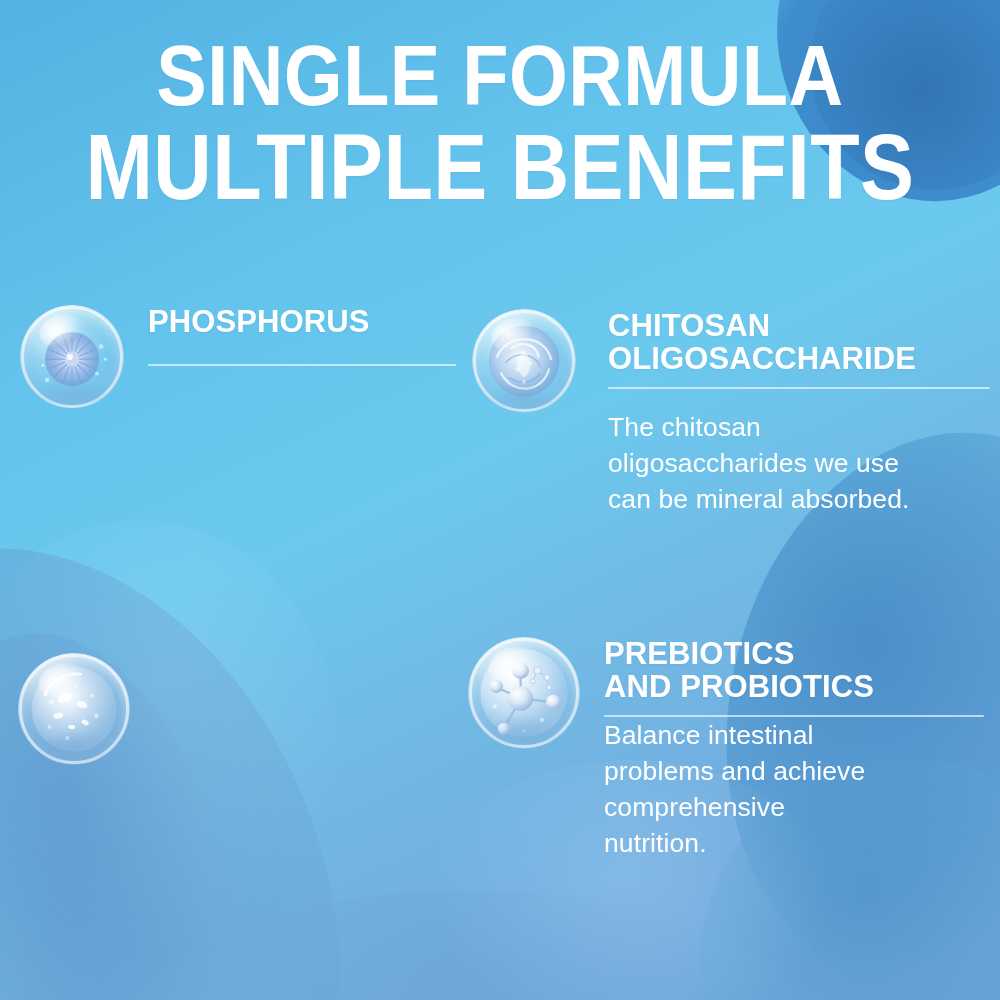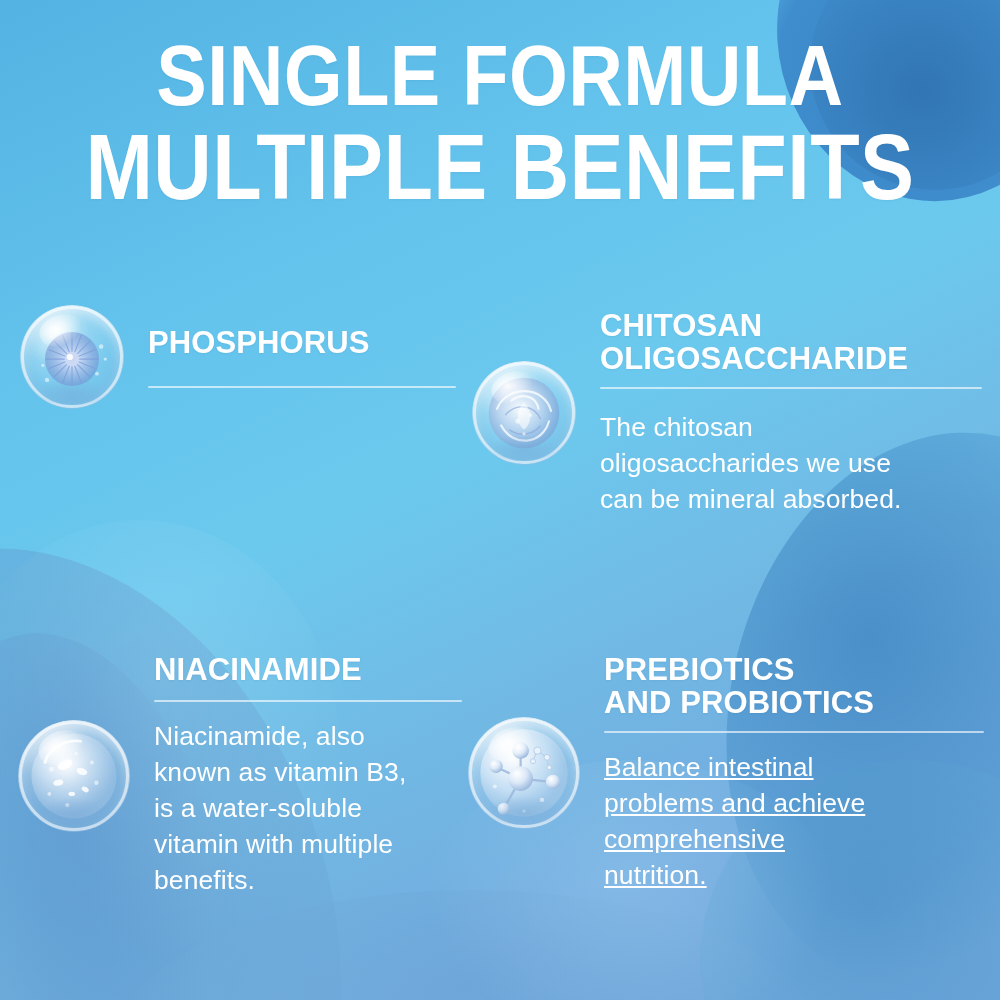--- a/index.html
+++ b/index.html
@@ -106,26 +106,26 @@
     position: absolute;
     top: 305px;
     left: 0;
     width: 1000px;
     height: 690px;
     z-index: 4;
   }
   .feature {
     position: absolute;
     display: flex;
-    align-items: center;
+    align-items: flex-start;
   }
   .f-tl { left: 20px;  top: 0px;   width: 450px; }
-  .f-tr { left: 472px; top: 4px;   width: 512px; }
+  .f-tr { left: 472px; top: 4px;   width: 512px; gap: 8px; }
   .f-bl { left: 18px;  top: 348px; width: 450px; }
-  .f-br { left: 468px; top: 348px; width: 516px; }
+  .f-br { left: 468px; top: 332px; width: 516px; }
 
   
   .orb {
     position: relative;
     flex: 0 0 auto;
     border-radius: 50%;
     overflow: hidden;
   }
   .orb-sm { width: 104px; height: 104px; }
   .orb-lg { width: 112px; height: 112px; }
@@ -193,21 +193,21 @@
     font-size: 26.5px;
     line-height: 1.36;
     font-weight: 400;
     color: #ffffff;
     letter-spacing: 0.1px;
     white-space: pre-line;
   }
   .f-tl .f-body { width: 320px; }
   .f-tr .f-body { width: 392px; }
   .f-bl .f-body { margin-top: 16px; width: 330px; }
-  .f-br .f-body { margin-top: 16px; width: 390px; text-decoration: underline; }
+  .f-br .f-body { margin-top: 0; width: 390px; }
 </style>
 </head>
 <body>
 
 <div class="poster">
 
   <div class="bg-layer">
     <div class="blob blob-tr"></div>
     <div class="blob blob-tr2"></div>
     <div class="blob blob-r"></div>
@@ -345,29 +345,20 @@
               <circle cx="28" cy="66" r="1.7"></circle>
             <circle cx="52" cy="30" r="1.5"></circle>
               <circle cx="44" cy="76" r="1.9"></circle>
           </g>
           <path d="M24 38 C28 24, 44 17, 56 19" fill="none" stroke="#ffffff" stroke-opacity="0.8" stroke-width="2.4" stroke-linecap="round"></path>
         </svg>
         <div class="orb-rim"></div>
         <div class="orb-hl"></div>
         <div class="orb-shadow"></div>
       </div>
-      <div class="f-text">
-        <div class="f-title">NIACINAMIDE</div>
-        <div class="f-divider"></div>
-        <div class="f-body">Niacinamide, also
-known as vitamin B3,
-is a water-soluble
-vitamin with multiple
-benefits.</div>
-      </div>
     </div>
 
     <div class="feature f-br">
       <div class="orb orb-lg">
         <div class="orb-glass"></div>
         <svg viewBox="0 0 100 100" aria-hidden="true">
           <defs>
             <radialGradient id="molG" cx="38%" cy="32%" r="62%">
               <stop offset="0%" stop-color="#ffffff" stop-opacity="0.95"></stop>
               <stop offset="62%" stop-color="#e3eefa" stop-opacity="0.6"></stop>

